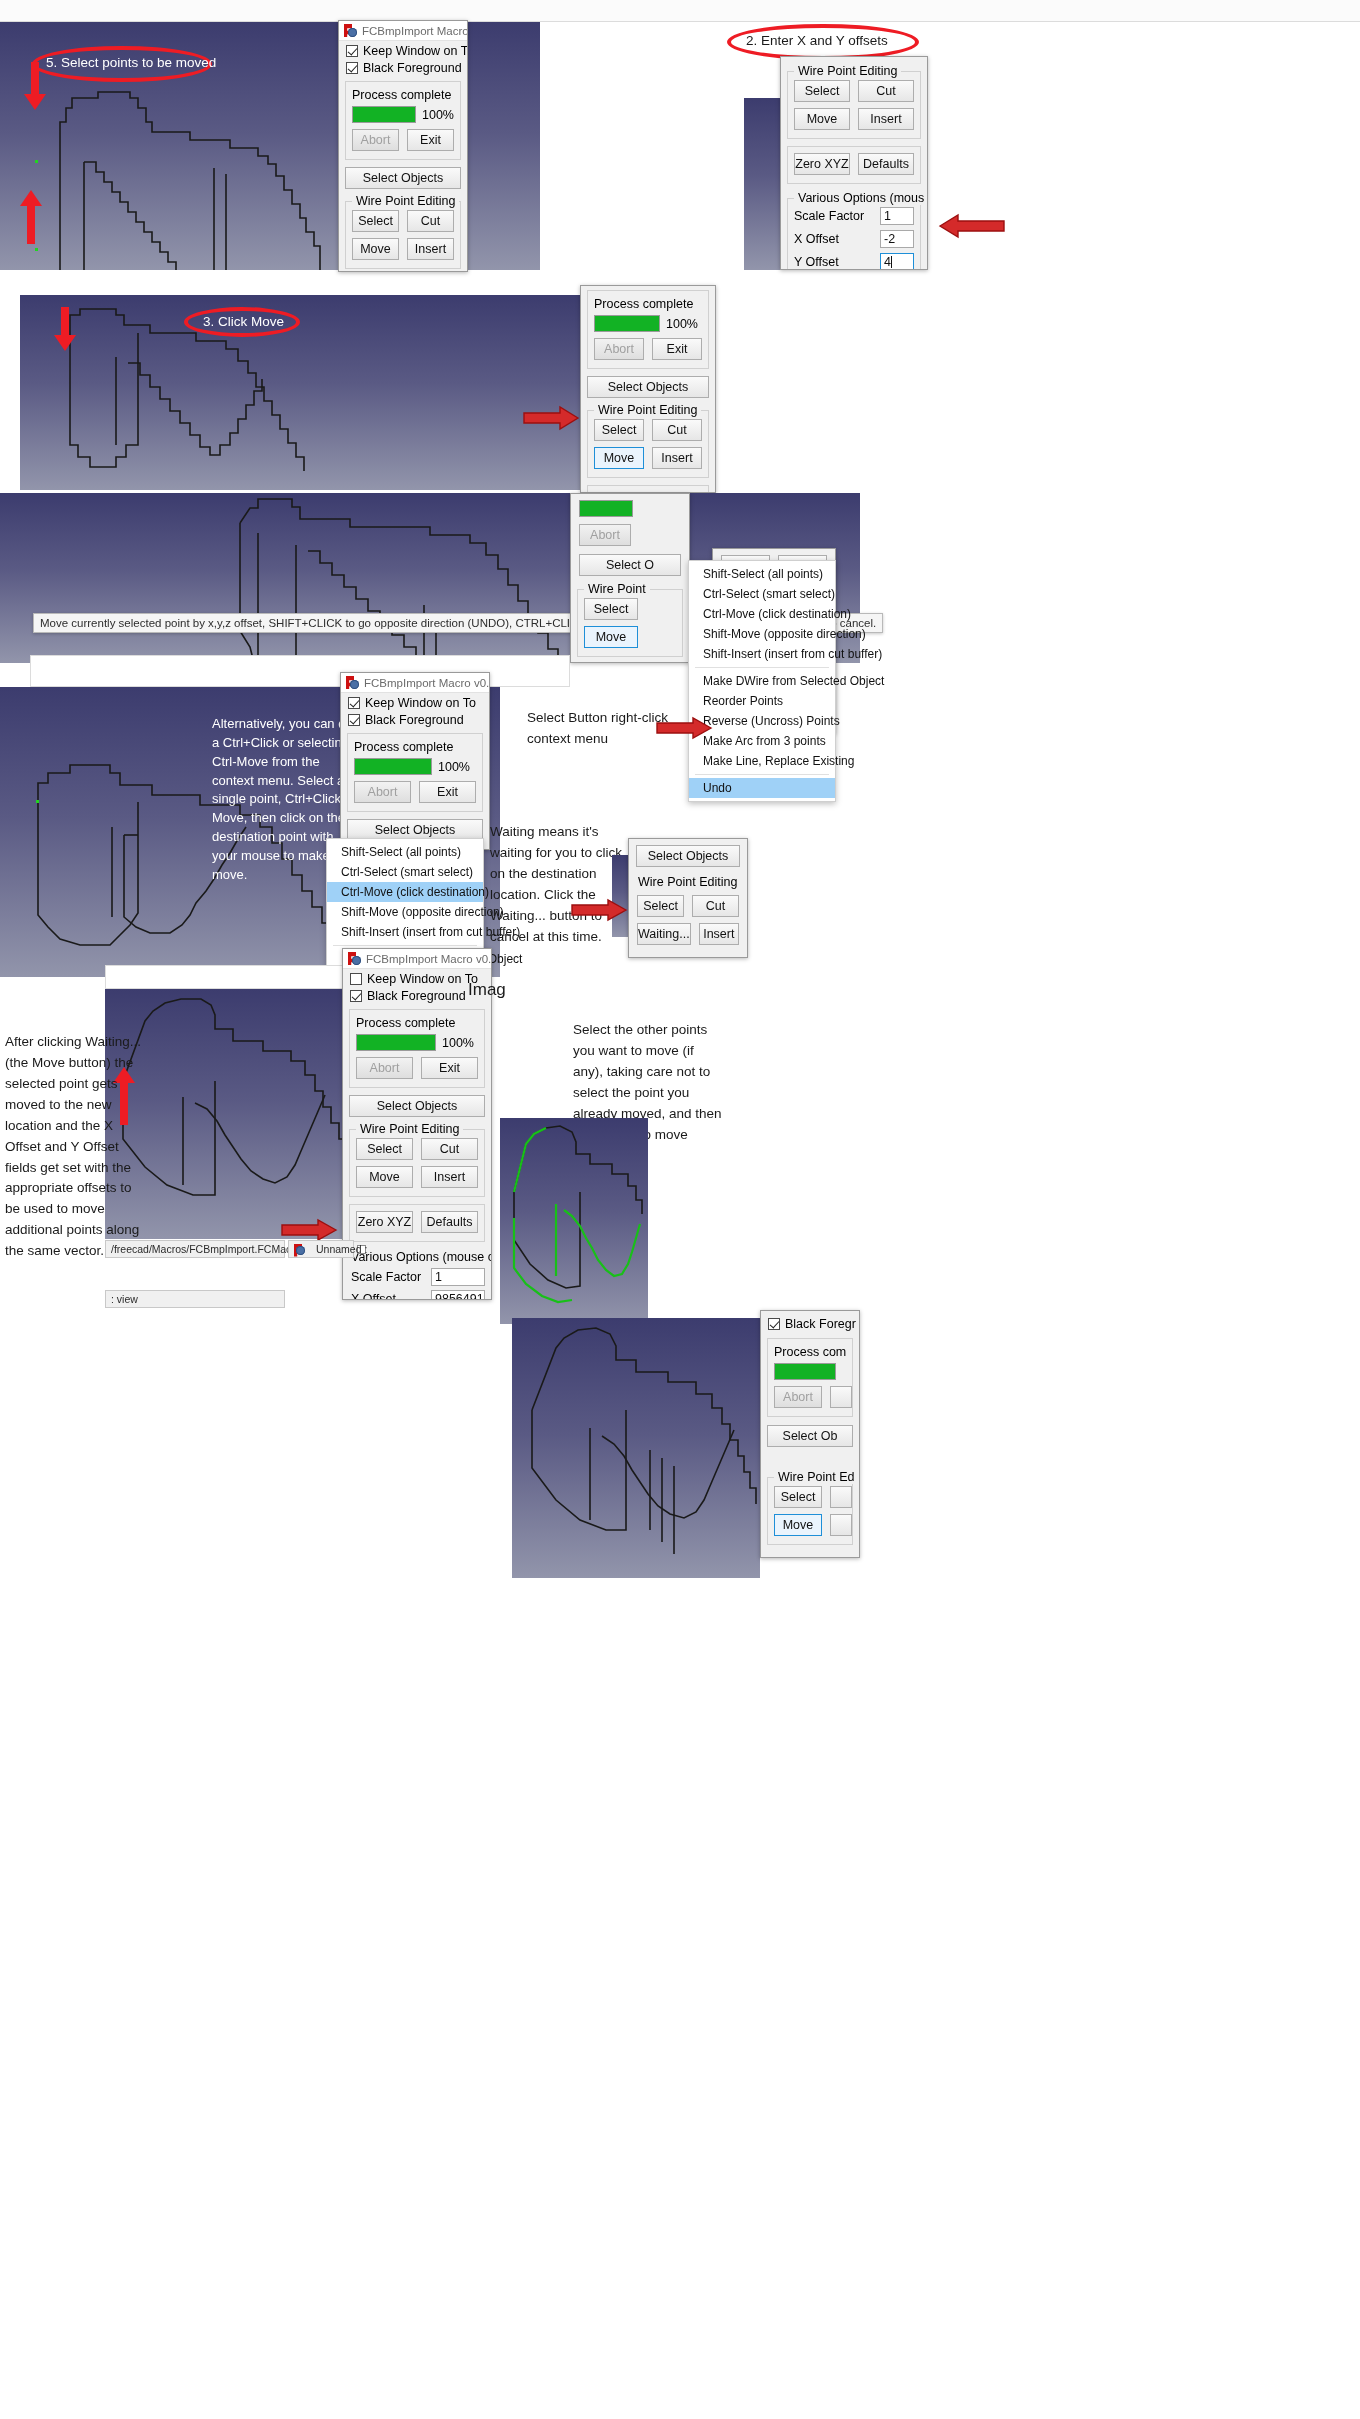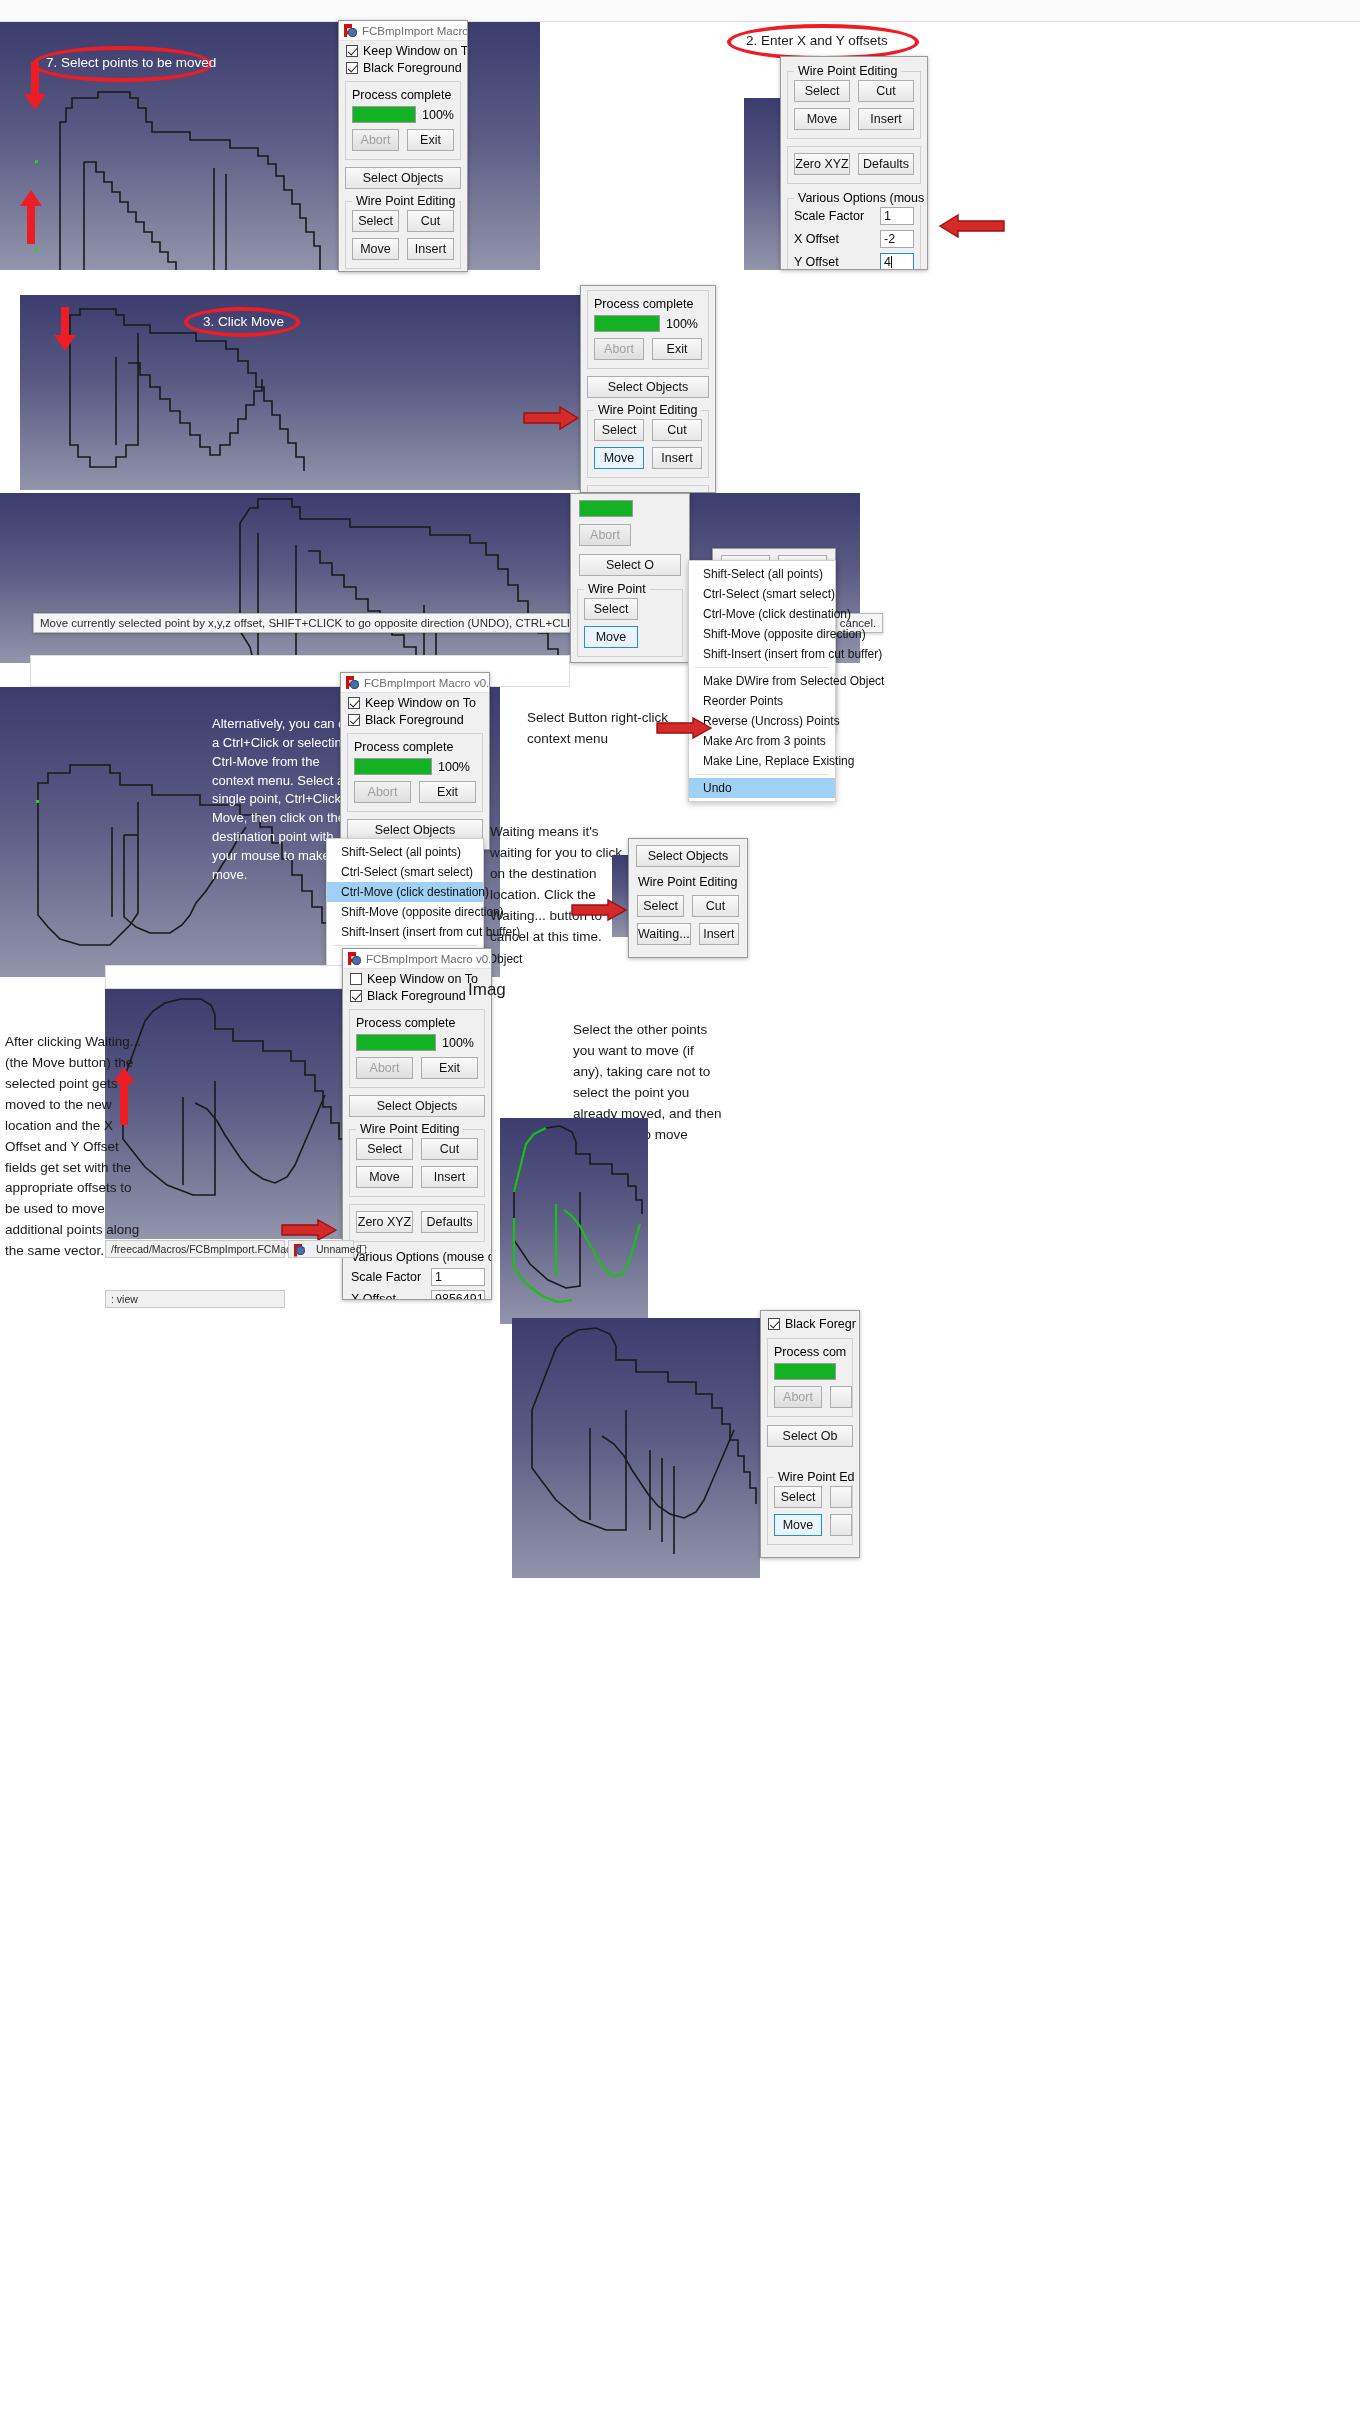--- a/index.html
+++ b/index.html
@@ -177,21 +177,21 @@
     <path d="M84,140 L84,248"></path>
     <path d="M84,140 L96,140 L96,150 L104,150 L104,160 L112,160 L112,170 L120,170 L120,180 L128,180 L128,190
              L136,190 L136,200 L144,200 L144,210 L152,210 L152,220 L160,220 L160,230 L168,230 L168,240 L176,240 L176,248"></path>
     <path d="M214,146 L214,248"></path>
     <path d="M226,152 L226,248"></path>
   </svg>
   <div class="dot" style="left:35px;top:138px;"></div>
   <div class="dot" style="left:35px;top:226px;"></div>
 
   <div class="ellipse" style="left:32px;top:24px;width:180px;height:36px;"></div>
-  <div class="callout-text" style="left:46px;top:33px;">7.  Select points to be moved</div>
+  <div class="callout-text" style="left:46px;top:33px;">5.  Select points to be moved</div>
 
   <div class="arrow arrow-down" style="left:24px;top:40px;width:22px;height:48px;">
     <div class="shaft" style="width:8px;height:34px;"></div>
     <div class="head"></div>
   </div>
   <div class="arrow arrow-up" style="left:20px;top:168px;width:22px;height:54px;">
     <div class="shaft" style="width:8px;height:40px;"></div>
     <div class="head"></div>
   </div>
 </div>

